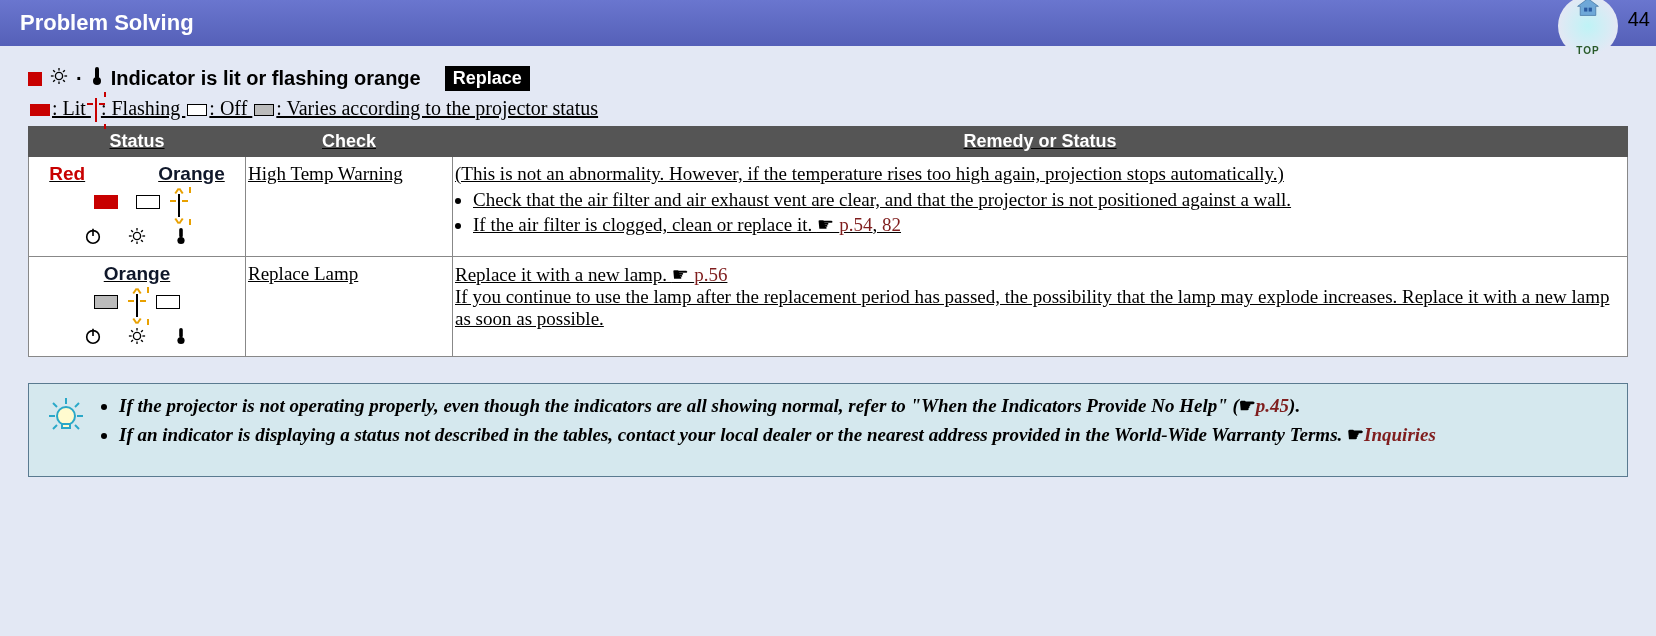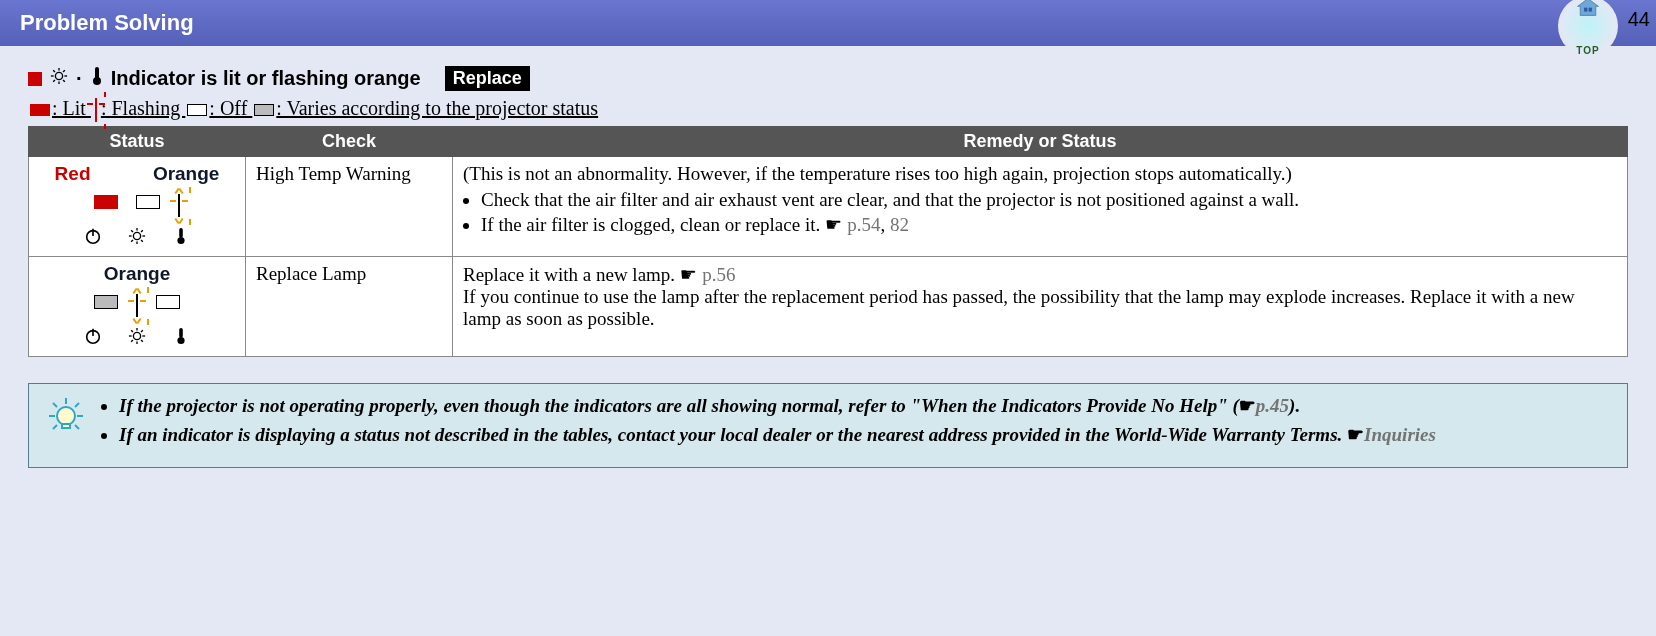--- a/index.html
+++ b/index.html
@@ -80,33 +80,34 @@
     vertical-align: middle; margin: 0 2px;
   }
   .legend .lit { background: #c80000; border-color: #c80000;}
   .legend .off { background: #fff; }
   .legend .varies { background: #bbb; }
   table.status {
     width: 100%;
     border-collapse: collapse;
     background: #fff;
     margin-top: 4px;
+    text-decoration: underline;
   }
   table.status th {
     background: #555;
     color: #fff;
     font-family: Arial, Helvetica, sans-serif;
     font-weight: bold;
     padding: 4px 8px;
     border: 1px solid #555;
     font-size: 18px;
   }
   table.status td {
     border: 1px solid #888;
-    padding: 6px 10px;
+    padding: 6px 2px;
     vertical-align: top;
     font-size: 19px;
   }
   .status-cell {
     text-align: center;
     font-family: Arial, Helvetica, sans-serif;
     font-size: 13px;
     min-width: 180px;
   }
   .color-label { font-weight: bold; }
@@ -134,27 +135,27 @@
   .flash-rays-o .r3 { width:6px; height:2px; left:-8px; top:5px;}
   .flash-rays-o .r4 { width:6px; height:2px; right:-8px; top:5px;}
   .flash-rays-o .r5 { width:2px; height:6px; left:2px; top:-7px; transform:rotate(-35deg);}
   .flash-rays-o .r6 { width:2px; height:6px; right:2px; top:-7px; transform:rotate(35deg);}
   .flash-rays-o .r7 { width:2px; height:6px; left:2px; bottom:-7px; transform:rotate(35deg);}
   .flash-rays-o .r8 { width:2px; height:6px; right:2px; bottom:-7px; transform:rotate(-35deg);}
   .icon-row { display:flex; justify-content:center; gap:26px; margin-top:10px;}
   .icon-row svg { width:18px; height:18px; }
   ul.remedy { margin:4px 0 0 0; padding-left: 18px;}
   ul.remedy li { margin-bottom: 2px;}
-  .link { color: #737373; }
+  .link { color: #7f1d1d; }
   .pointer { font-family: Arial, sans-serif; }
   .tip-box {
     margin-top: 26px;
     border: 1px solid #5a7a90;
     background: #d5e8ee;
-    padding: 10px 14px 15px 14px;
+    padding: 10px 14px 24px 14px;
     display: flex;
     gap: 14px;
     font-style: italic;
     font-weight: bold;
     font-size: 19px;
   }
   .tip-icon { flex: 0 0 46px; font-style: normal;}
   .tip-list { margin:0; padding-left: 16px;}
   .tip-list li { margin-bottom: 6px;}
   .flash-legend {

